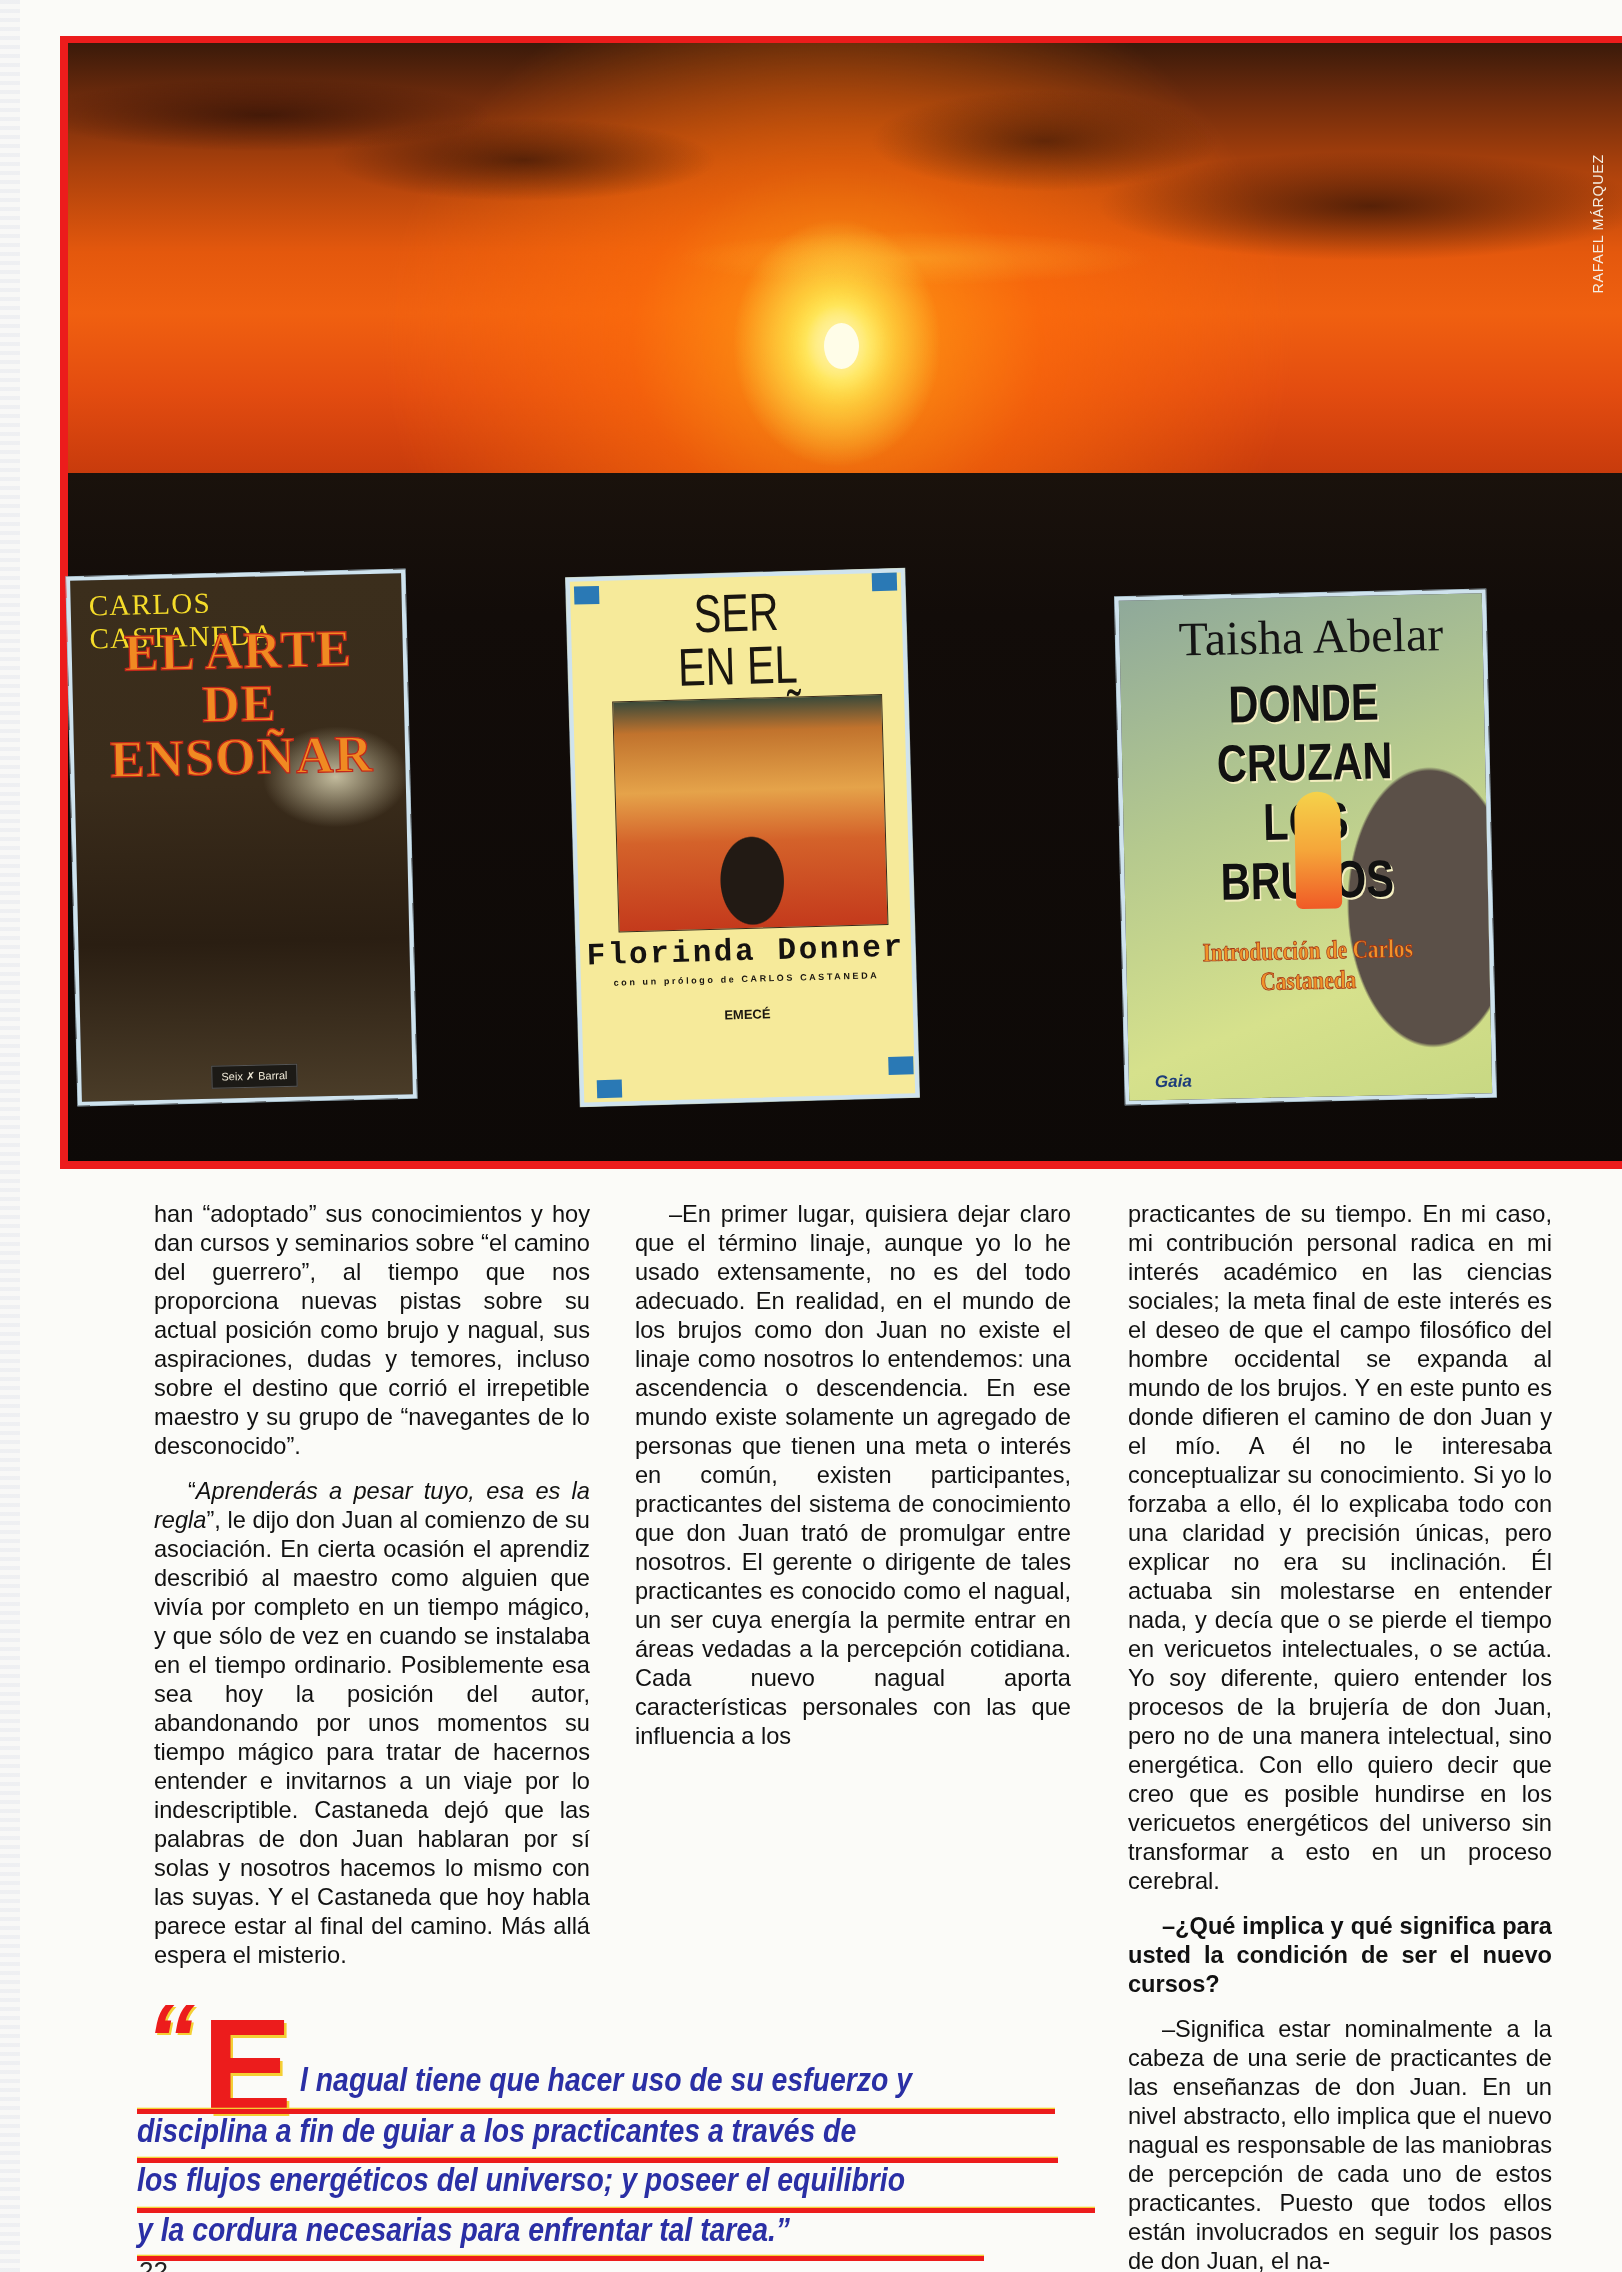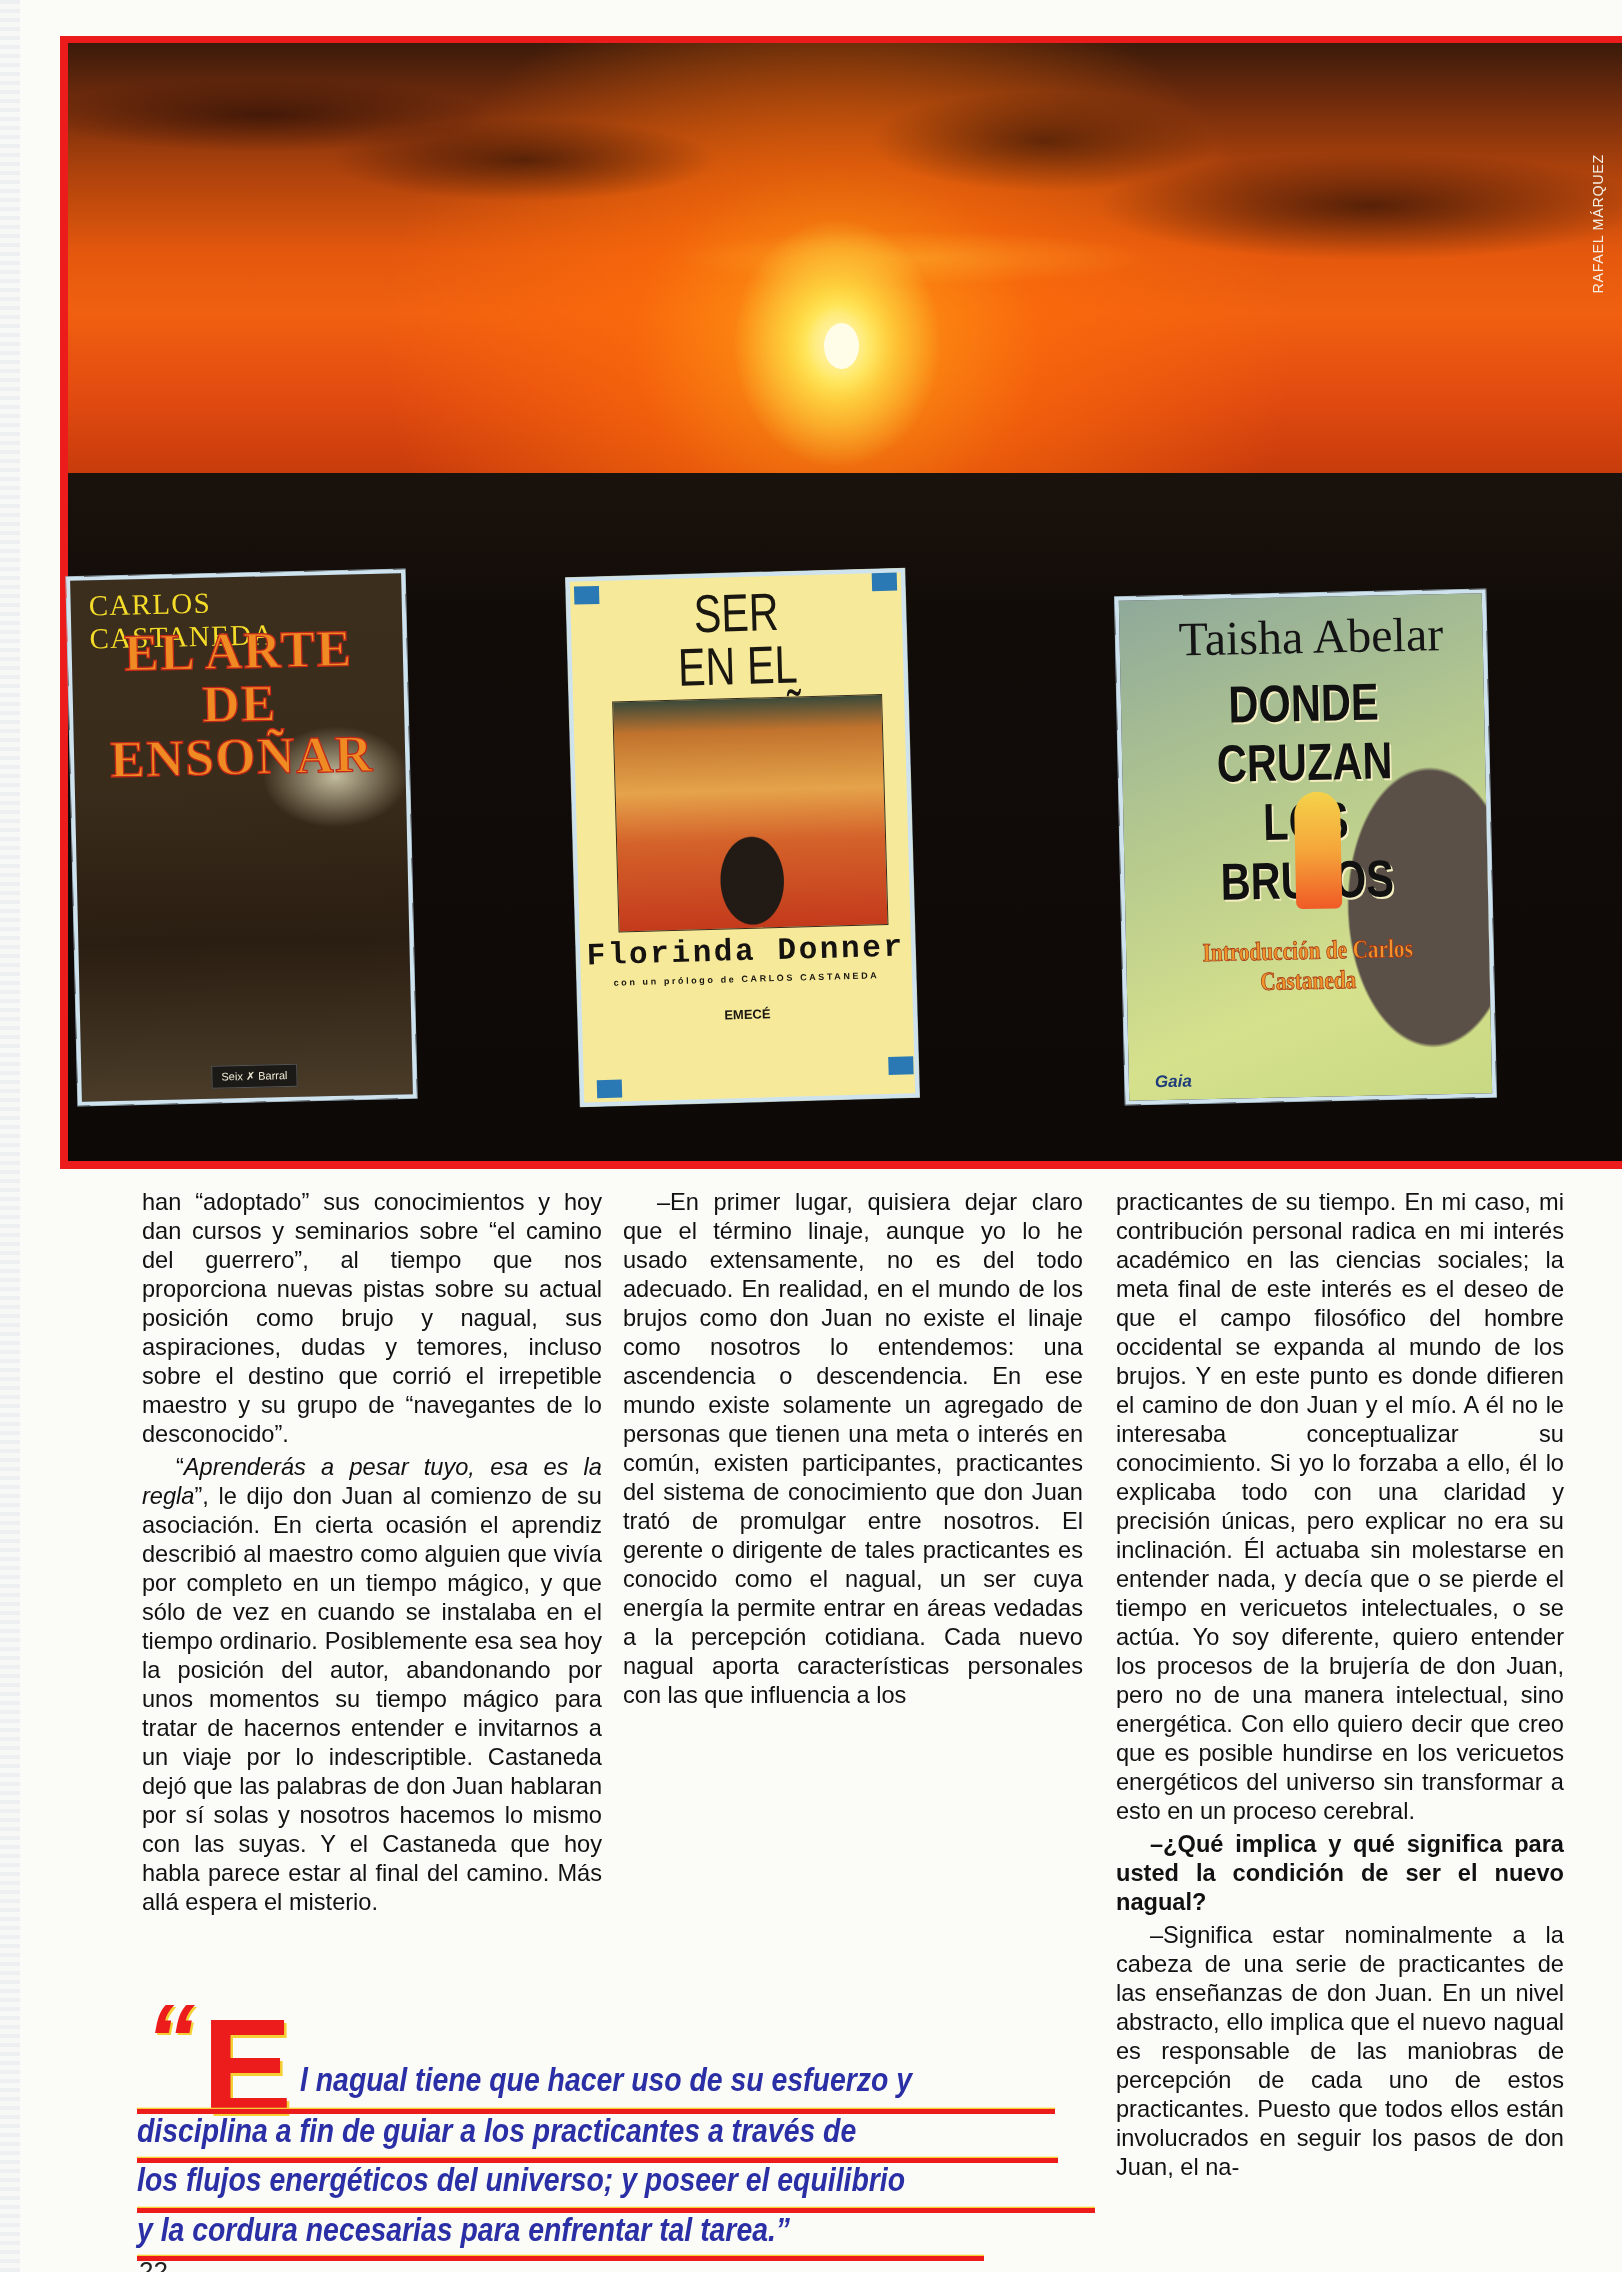--- a/index.html
+++ b/index.html
@@ -97,21 +97,21 @@
   .book3 .author { position:absolute; left:59px; top:11.7px; font-family:"Liberation Serif", serif; font-size:48px; color:#151515; }
   .book3 .title { position:absolute; left:39px; top:77px; width:287px; text-align:center; font-family:"Liberation Sans", sans-serif; font-weight:bold; font-size:52px; line-height:59px; color:#111; transform:scaleX(.8); text-shadow:2px 2px 0 #f4eec0; }
   .book3 .figure { position:absolute; left:171px; top:195px; width:46px; height:117px; border-radius:23px 23px 6.5px 6.5px; background:linear-gradient(180deg,#f5d24a 0%,#f5a63a 50%,#f05a26 100%); }
   .book3 .intro { position:absolute; left:0; top:339px; width:100%; text-align:center; font-family:"Liberation Serif", serif; font-weight:bold; font-size:26px; color:#f0932a; -webkit-text-stroke:0.7px #9b2a12; transform:scaleX(.82); }
   .book3 .publisher { position:absolute; left:26px; bottom:7.8px; font-style:italic; font-weight:bold; font-size:17px; color:#1e3d7a; }
   
   .col {
     position:absolute; top:1184px; width:468px;
     font-size:23.6px; line-height:29px; text-align:justify; hyphens:manual;
   }
-  .col p { margin:4px; text-indent:0; }
+  .col p { margin:16px; text-indent:0; }
   .col p.indent { text-indent:34px; }
   .col1 { left:138px; }
   .col2 { left:619px; }
   .col3 { left:1112px; width:456px; }
   .q { font-weight:bold; }
   .it { font-style:italic; }
   
   .pullquote {
     position:absolute; left:137px; top:1993px; width:931px;
     font-family:"Liberation Sans", sans-serif; font-style:italic; font-weight:bold;
@@ -183,21 +183,21 @@
   <p>han “adoptado” sus conocimientos y hoy dan cursos y seminarios sobre “el camino del guerrero”, al tiempo que nos proporciona nuevas pistas sobre su actual posición como brujo y nagual, sus aspiraciones, dudas y temores, incluso sobre el destino que corrió el irrepetible maestro y su grupo de “navegantes de lo desconocido”.</p>
   <p class="indent"><span>“</span><span class="it">Aprenderás a pesar tuyo, esa es la regla</span><span>”, le dijo don Juan al comienzo de su asociación. En cierta ocasión el aprendiz describió al maestro como alguien que vivía por completo en un tiempo mágico, y que sólo de vez en cuando se instalaba en el tiempo ordinario. Posiblemente esa sea hoy la posición del autor, abandonando por unos momentos su tiempo mágico para tratar de hacernos entender e invitarnos a un viaje por lo indescriptible. Castaneda dejó que las palabras de don Juan hablaran por sí solas y nosotros hacemos lo mismo con las suyas. Y el Castaneda que hoy habla parece estar al final del camino. Más allá espera el misterio.</span></p>
 </div>
 
 <div class="col col2">
   <p class="indent">–En primer lugar, quisiera dejar claro que el término linaje, aunque yo lo he usado extensamente, no es del todo adecuado. En realidad, en el mundo de los brujos como don Juan no existe el linaje como nosotros lo entendemos: una ascendencia o descendencia. En ese mundo existe solamente un agregado de personas que tienen una meta o interés en común, existen participantes, practicantes del sistema de conocimiento que don Juan trató de promulgar entre nosotros. El gerente o dirigente de tales practicantes es conocido como el nagual, un ser cuya energía la permite entrar en áreas vedadas a la percepción cotidiana. Cada nuevo nagual aporta características personales con las que influencia a los</p>
 </div>
 
 <div class="col col3">
   <p>practicantes de su tiempo. En mi caso, mi contribución personal radica en mi interés académico en las ciencias sociales; la meta final de este interés es el deseo de que el campo filosófico del hombre occidental se expanda al mundo de los brujos. Y en este punto es donde difieren el camino de don Juan y el mío. A él no le interesaba conceptualizar su conocimiento. Si yo lo forzaba a ello, él lo explicaba todo con una claridad y precisión únicas, pero explicar no era su inclinación. Él actuaba sin molestarse en entender nada, y decía que o se pierde el tiempo en vericuetos intelectuales, o se actúa. Yo soy diferente, quiero entender los procesos de la brujería de don Juan, pero no de una manera intelectual, sino energética. Con ello quiero decir que creo que es posible hundirse en los vericuetos energéticos del universo sin transformar a esto en un proceso cerebral.</p>
-  <p class="indent q">–¿Qué implica y qué significa para usted la condición de ser el nuevo nagual?</p>
+  <p class="indent q">–¿Qué implica y qué significa para usted la condición de ser el nuevo cursos?</p>
   <p class="indent">–Significa estar nominalmente a la cabeza de una serie de practicantes de las enseñanzas de don Juan. En un nivel abstracto, ello implica que el nuevo nagual es responsable de las maniobras de percepción de cada uno de estos practicantes. Puesto que todos ellos están involucrados en seguir los pasos de don Juan, el na-</p>
 </div>
 
 <div class="pullquote">
   <div class="pq-mark">“</div>
   <div class="pq-dropcap">E</div>
   <div class="pq-line" style="left:163px; top:68px;">l nagual tiene que hacer uso de su esfuerzo y</div>
   <div class="pq-rule" style="top:116px; width:918px;"></div>
   <div class="pq-line" style="top:119px;">disciplina a fin de guiar a los practicantes a través de</div>
   <div class="pq-rule" style="top:165px; width:921px;"></div>

